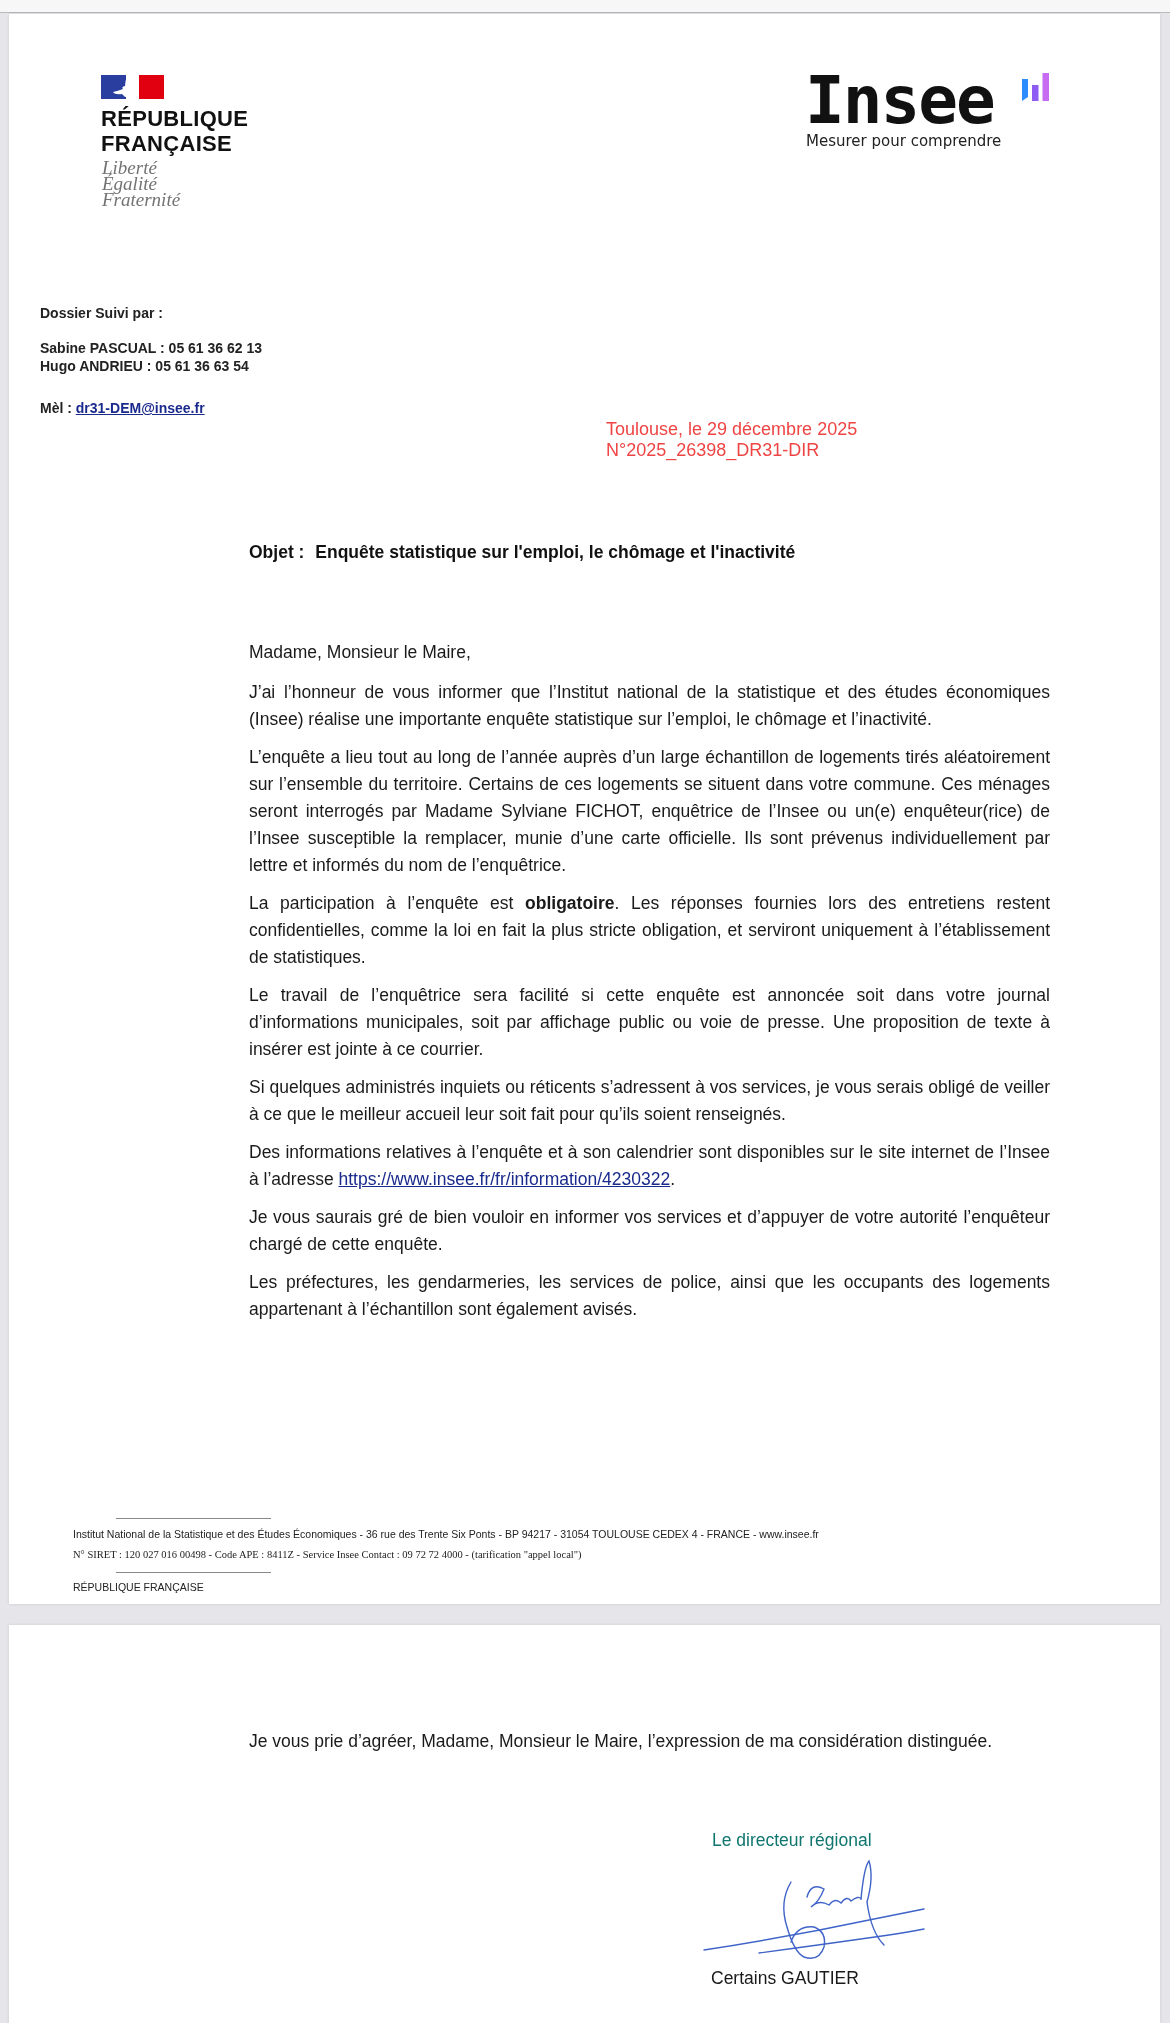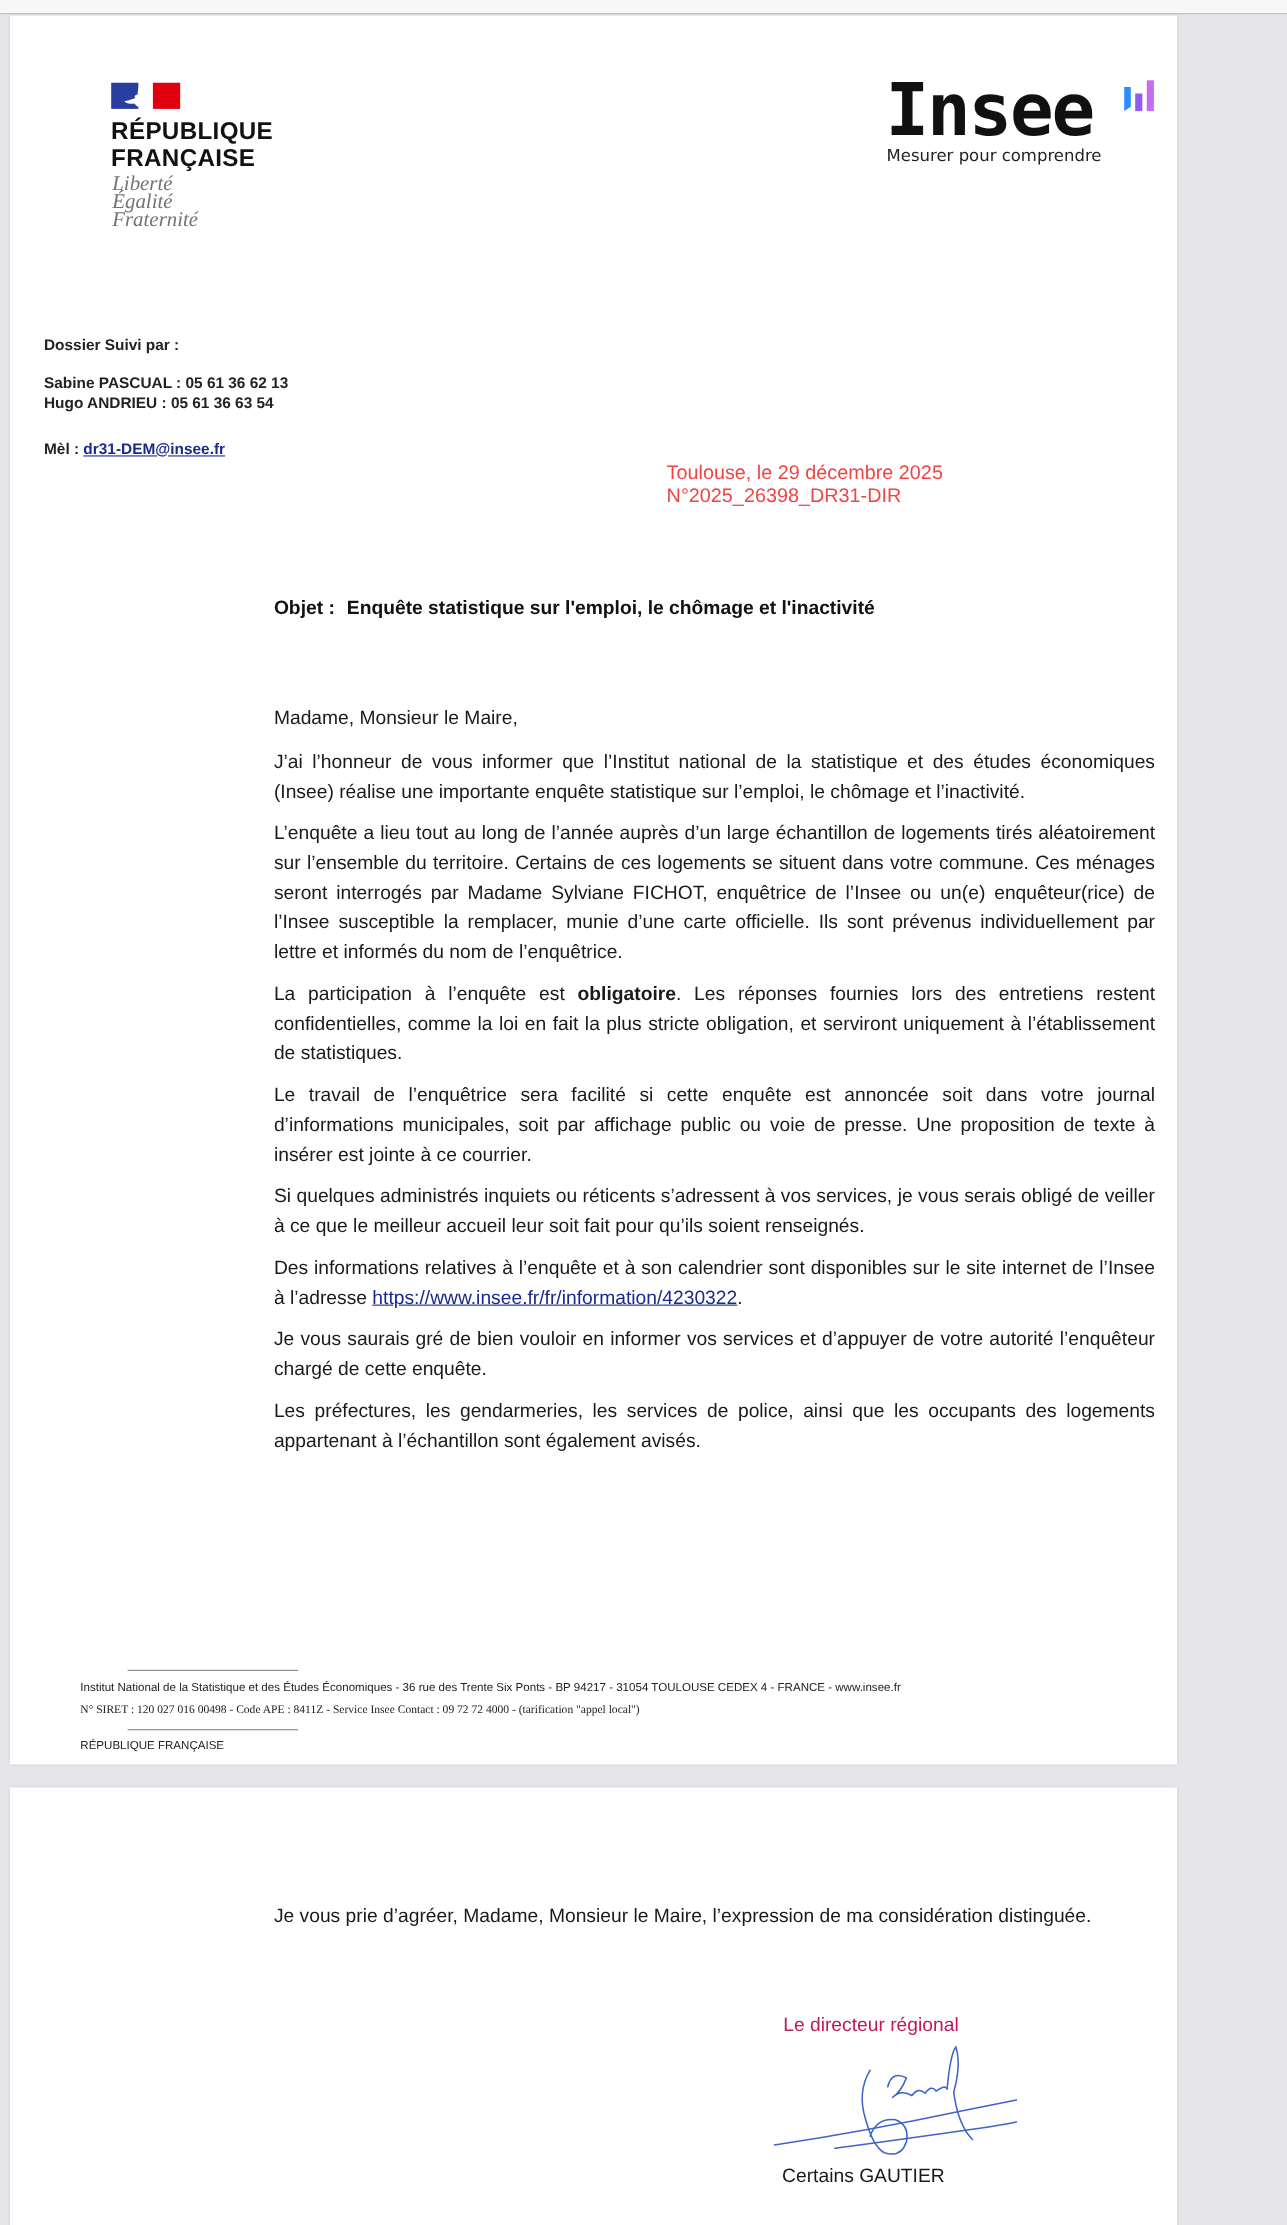--- a/index.html
+++ b/index.html
@@ -8,21 +8,21 @@
     background: #e6e5ea;
     font-family: "Liberation Sans", sans-serif;
     color: #1a1a1a;
     position: relative;
   }
   .topbar {
     position: absolute; left: 0; top: 0; width: 1170px; height: 13px;
     background: #f7f7f8; border-bottom: 1px solid #b9b9bd;
   }
   .page {
-    position: absolute; left: 9px; width: 1061px; background: #ffffff;
+    position: absolute; left: 9px; width: 1151px; background: #ffffff;
     box-shadow: 0 0 3px rgba(0,0,0,0.12);
   }
   #page1 { top: 14px; height: 1590px; }
   #page2 { top: 1625px; height: 410px; }
   .abs { position: absolute; }
 
   
   .rf-flag { left: 92px; top: 61px; width: 63px; height: 24px; }
   .rf-title { left: 92px; top: 92px; font-weight: bold; font-size: 22px; line-height: 25px; letter-spacing: 0.3px; color: #111; }
   .rf-motto { left: 93px; top: 146px; font-family: "Liberation Serif", serif; font-style: italic; font-size: 19px; line-height: 16px; color: #737373; }
@@ -49,21 +49,21 @@
     text-align: justify;
   }
   .body-text p { margin-bottom: 11px; }
   .body-text p.salutation { margin-bottom: 13px; }
 
   .footer-rule { height: 1px; background: #888; width: 155px; }
   .footer-line { font-size: 10.5px; color: #222; white-space: nowrap; }
 
   
   .closing { left: 240px; top: 103px; width: 801px; font-size: 17.5px; line-height: 27px; text-align: justify; color: #1a1a1a; }
-  .sig-title { left: 703px; top: 205px; font-size: 17.5px; color: #be185d; }
+  .sig-title { left: 703px; top: 205px; font-size: 17.5px; color: #0f766e; }
   .sig-img { left: 690px; top: 232px; width: 230px; height: 115px; }
   .sig-name { left: 702px; top: 343px; font-size: 17.5px; color: #1a1a1a; }
 </style>
 </head>
 <body>
 
 <div class="topbar"></div>
 
 <div class="page" id="page1">
 

